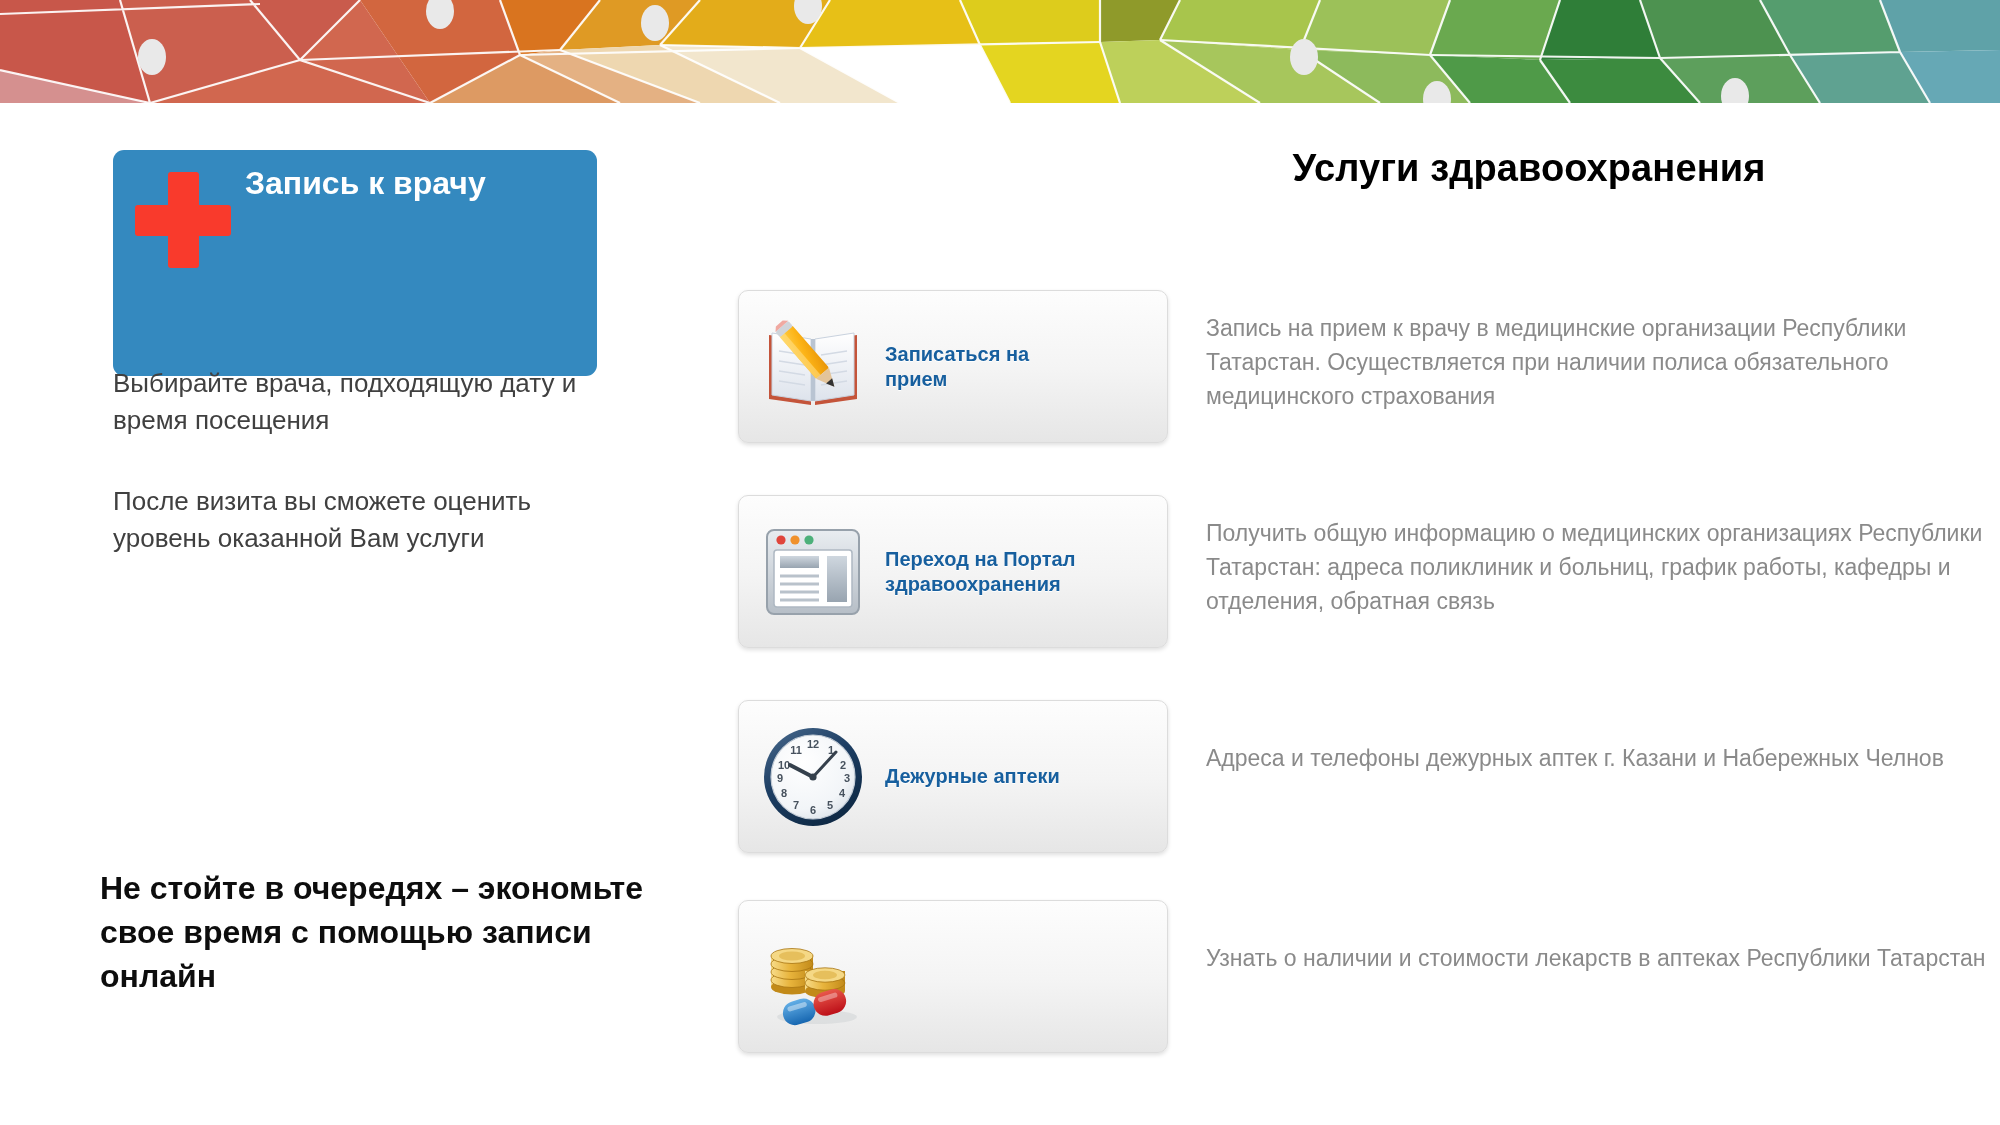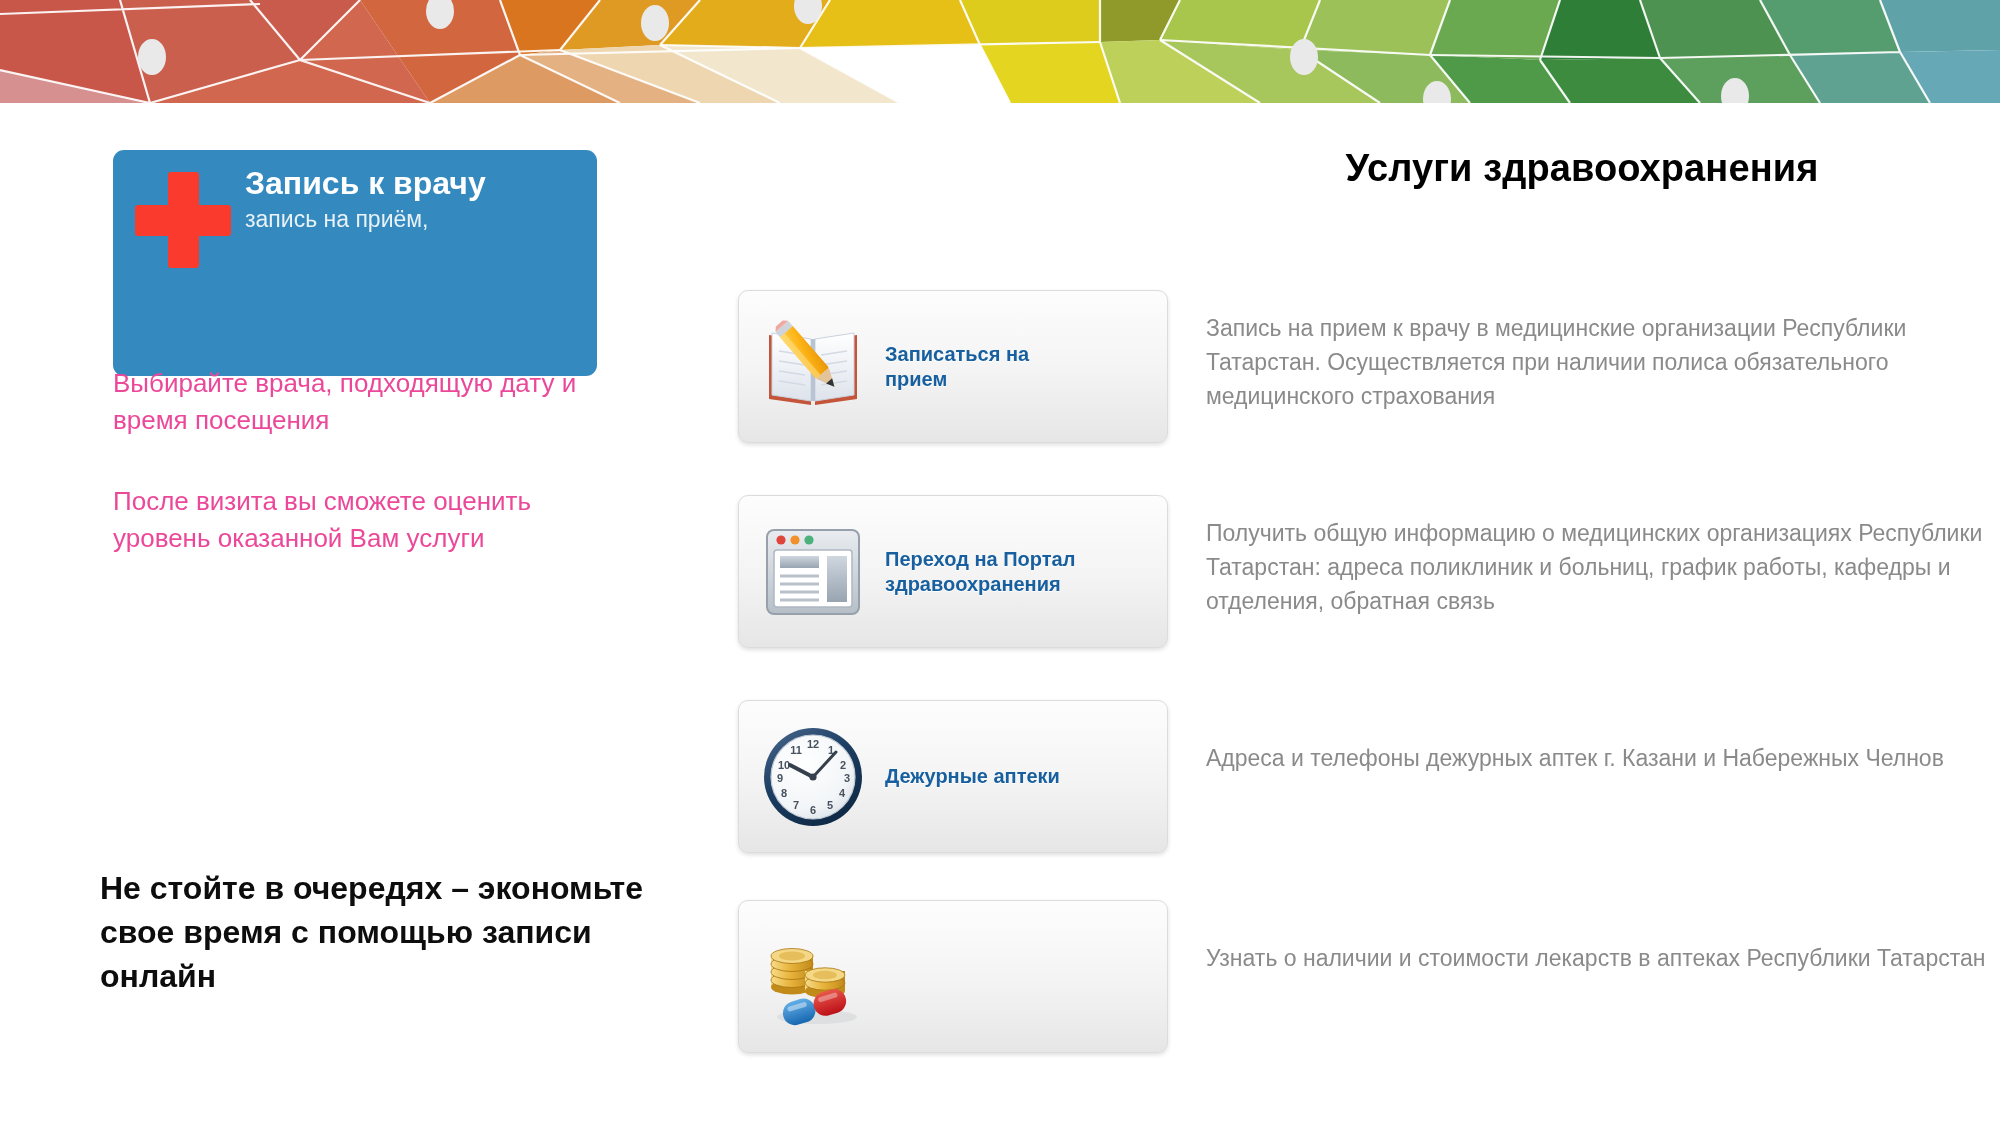--- a/index.html
+++ b/index.html
@@ -22,21 +22,21 @@
     left: 0; top: 0;
     width: 2000px;
     height: 103px;
     overflow: hidden;
   }
   #header-band svg { display: block; width: 2000px; height: 103px; }
 
   
   #page-title {
     position: absolute;
-    left: 1172px;
+    left: 1119px;
     top: 147px;
     width: 820px;
     text-align: center;
     font-size: 38px;
     font-weight: bold;
     color: #000000;
     letter-spacing: 0.1px;
     white-space: nowrap;
   }
 
@@ -86,21 +86,21 @@
     line-height: 1.17;
     white-space: nowrap;
   }
 
   
   .left-para {
     position: absolute;
     left: 113px;
     width: 490px;
     font-size: 26px;
-    color: #ec4899;
+    color: #404040;
     line-height: 1.42;
   }
   #left-para-1 { top: 365px; }
   #left-para-2 { top: 483px; }
 
   #left-slogan {
     position: absolute;
     left: 100px;
     top: 866px;
     width: 560px;
@@ -236,21 +236,20 @@
 
 <div id="page-title">Услуги здравоохранения</div>
 
 <div id="promo-banner">
   <div id="promo-cross">
     <span class="bar v"></span>
     <span class="bar h"></span>
   </div>
   <div id="promo-text">
     <div id="promo-heading">Запись к врачу</div>
-    <div class="promo-sub">запись на приём,</div>
   </div>
 </div>
 
 <div class="left-para" id="left-para-1">Выбирайте врача, подходящую дату и время посещения</div>
 <div class="left-para" id="left-para-2">После визита вы сможете оценить уровень оказанной Вам услуги</div>
 <div id="left-slogan">Не стойте в очередях –
 экономьте свое время
 с помощью записи онлайн</div>
 
 <div class="service-row" id="service-row-0">

